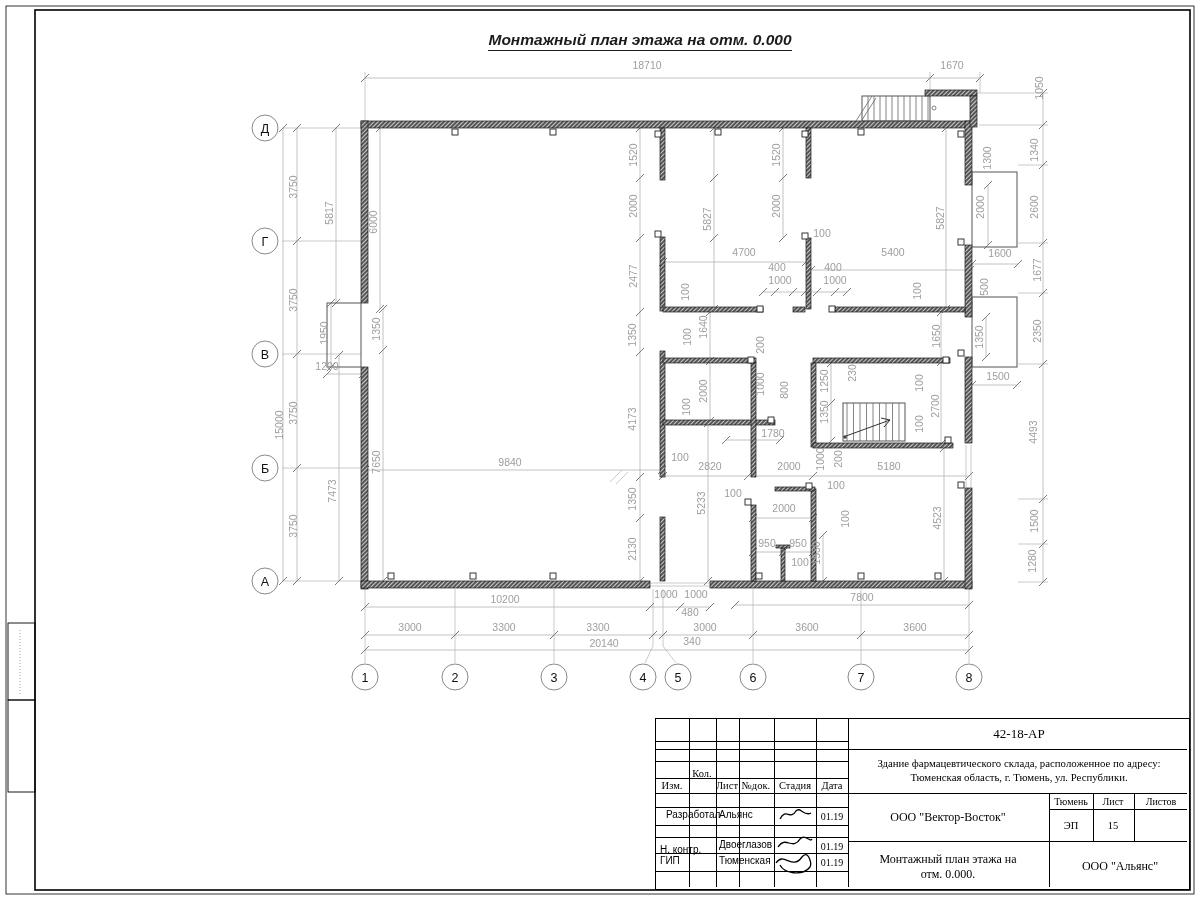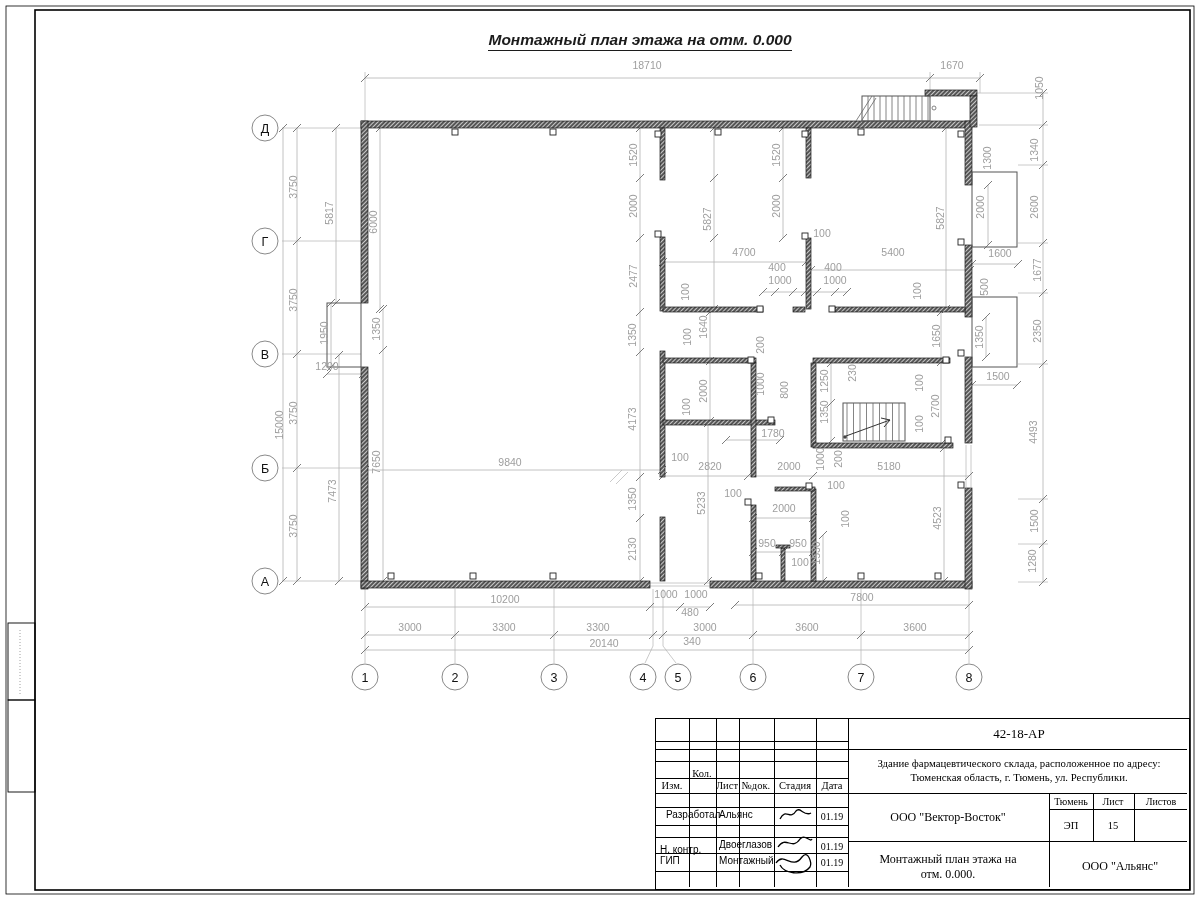--- a/index.html
+++ b/index.html
@@ -510,21 +510,21 @@
   <span class="txt ctr" style="left:139px;top:66px">Стадия</span>
   <span class="txt ctr" style="left:176px;top:66px">Дата</span>
 
   <span class="txt sm" style="left:10px;top:90px">Разработал</span>
   <span class="txt sm" style="left:63px;top:90px">Альянс</span>
   <span class="txt sm ctr" style="left:176px;top:97px">01.19</span>
   <span class="txt sm" style="left:4px;top:125px">Н. контр.</span>
   <span class="txt sm" style="left:63px;top:120px">Двоеглазов</span>
   <span class="txt sm ctr" style="left:176px;top:127px">01.19</span>
   <span class="txt sm" style="left:4px;top:136px">ГИП</span>
-  <span class="txt sm" style="left:63px;top:136px">Монтажный</span>
+  <span class="txt sm" style="left:63px;top:136px">Тюменская</span>
   <span class="txt sm ctr" style="left:176px;top:143px">01.19</span>
 
   <svg class="sig" style="left:120px;top:86px" width="38" height="20">
     <path d="M4,14 C10,2 14,16 20,6 C24,1 28,12 35,8" fill="none" stroke="#000" stroke-width="1.3"></path>
   </svg>
   <svg class="sig" style="left:116px;top:114px" width="42" height="44">
     <path d="M6,14 C14,2 20,18 28,6 C33,0 38,10 40,6 M4,30 C12,18 20,38 30,24 C36,16 40,30 38,34 C30,44 12,40 8,32" fill="none" stroke="#000" stroke-width="1.3"></path>
   </svg>
 
   <span class="txt ctr big" style="left:363px;top:15px">42-18-АР</span>

